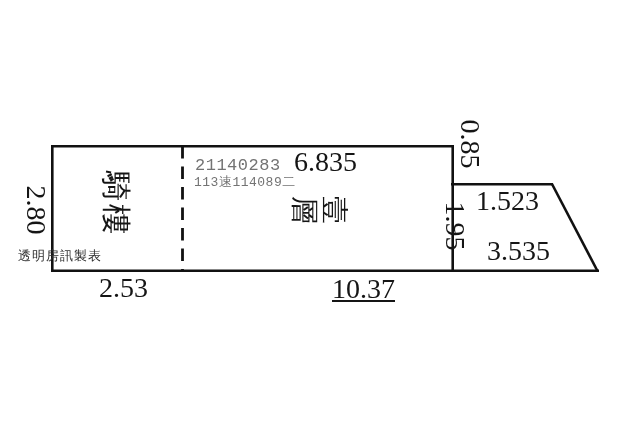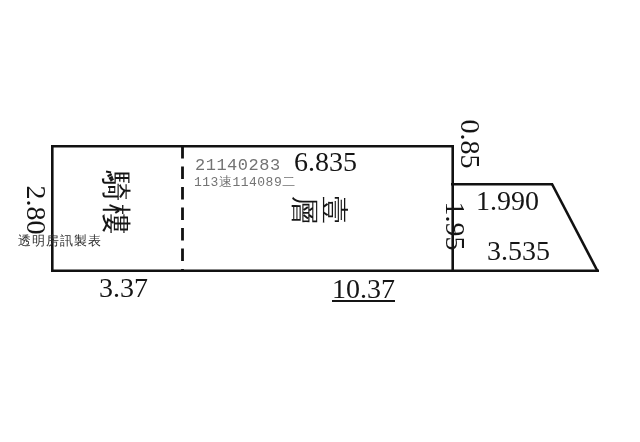--- a/index.html
+++ b/index.html
@@ -70,21 +70,21 @@
   .registry {
     font-family: Liberation Mono, monospace;
     color: #737373;
     letter-spacing: 0.5px;
   }
   #registry-line1 { left: 195px; top: 157px; font-size: 17px; }
   #registry-line2 { left: 194px; top: 176px; font-size: 13px; }
   
   #credit-label {
     left: 18px;
-    top: 234px;
+    top: 249px;
     font-size: 13px;
     font-family: Liberation Sans, sans-serif;
     color: #2f2f2f;
     letter-spacing: 1px;
   }
 </style>
 </head>
 <body>
 
 <div id="canvas">
@@ -111,25 +111,25 @@
   <div id="floor-label" class="txt room" style="left:304px; top:180px;">壹層</div>
 
   <div id="registry-line1" class="txt registry">21140283</div>
 
   <div id="registry-line2" class="txt registry">113速114089二</div>
 
   <div id="credit-label" class="txt">透明房訊製表</div>
 
   <div class="txt dim" style="left:294px; top:132px;margin-top:16px;">6.835</div>
 
-  <div class="txt dim" style="left:476px; top:187px;">1.990</div>
+  <div class="txt dim" style="left:476px; top:187px;">1.523</div>
 
   <div class="txt dim" style="left:487px; top:237px;">3.535</div>
 
-  <div class="txt dim" style="left:99px; top:274px;">3.37</div>
+  <div class="txt dim" style="left:99px; top:274px;">2.53</div>
 
   <div class="txt dim" style="left:332px; top:275px;text-decoration:underline;">10.37</div>
 
   <div class="txt dim rot" style="left:4px; top:196px;">2.80</div>
 
   <div class="txt dim rot" style="left:438px; top:130px;">0.85</div>
 
   <div class="txt dim rot" style="left:423px; top:212px;">1.95</div>
 
 </div>

